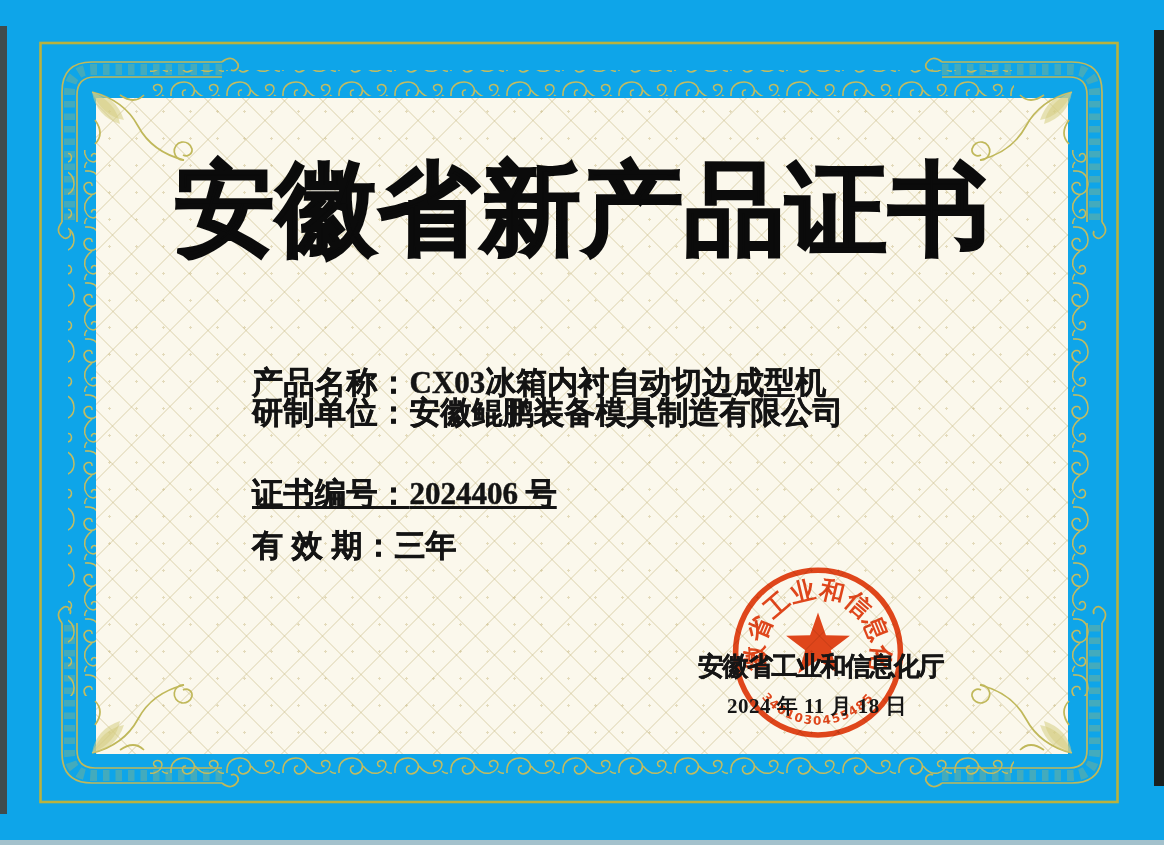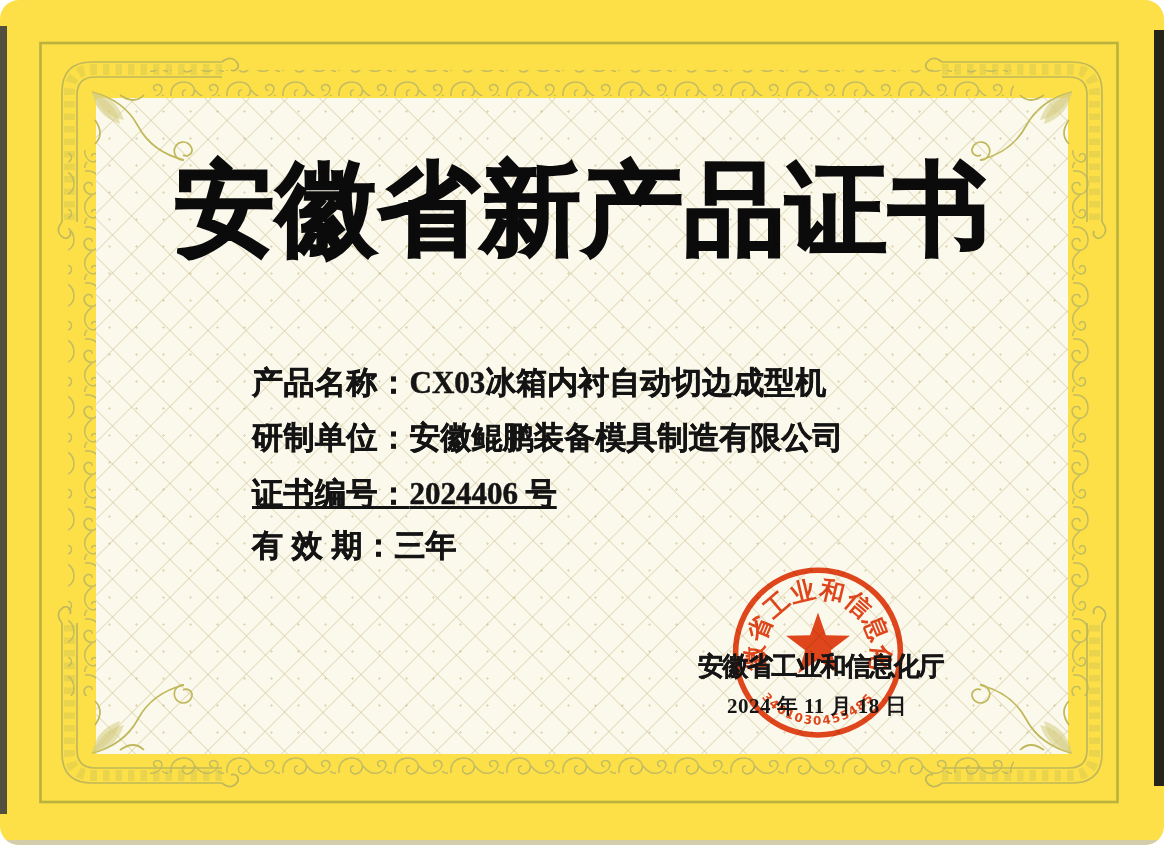--- a/index.html
+++ b/index.html
@@ -1,20 +1,19 @@
 <!DOCTYPE html>
 <html><head>
 <meta charset="utf-8">
 <style>
   html,body{margin:0;padding:0;background:#ffffff;}
   .page{
     position:relative;width:1164px;height:845px;overflow:hidden;
-    background:#fde047;
+    background:#0ea5e9;
     font-family:"Liberation Serif","DejaVu Serif",serif;
-    border-radius:19px;
   }
   
   .edge-strip-left{position:absolute;left:0;top:26px;width:7px;height:788px;
     background:#45443f;filter:blur(0.6px);opacity:.92;}
   .edge-strip-right{position:absolute;right:0;top:30px;width:10px;height:756px;
     background:#1b1a17;filter:blur(0.6px);opacity:.95;}
   .edge-strip-bottom{position:absolute;left:0;bottom:0;width:100%;height:5px;
     background:#c9c8c4;opacity:.8;}
   
   .lattice{
@@ -34,21 +33,21 @@
     font-family:"DejaVu Sans","Liberation Sans",sans-serif;
     font-size:101px;font-weight:900;letter-spacing:1px;line-height:1.05;
     color:#0b0b0b;-webkit-text-stroke:2px #0b0b0b;
   }
   
   .field-row{
     position:absolute;left:252px;white-space:nowrap;
     font-size:31px;font-weight:700;color:#141414;
     -webkit-text-stroke:0.5px #141414;line-height:1.1;
   }
-  .row-0{top:366px;} .row-1{top:421px;} .row-2{top:477px;text-decoration:underline;} .row-3{top:529px;}
+  .row-0{top:366px;} .row-1{top:396px;} .row-2{top:477px;text-decoration:underline;} .row-3{top:529px;}
   .field-label{letter-spacing:0.5px;}
   .field-value{letter-spacing:0px;}
   
   .issuer{
     position:absolute;left:698px;top:649px;white-space:nowrap;z-index:5;
     font-size:26px;font-weight:700;letter-spacing:-1.5px;color:#161616;
     -webkit-text-stroke:0.4px #161616;
   }
   .issue-date{
     position:absolute;left:727px;top:692px;white-space:nowrap;z-index:5;

